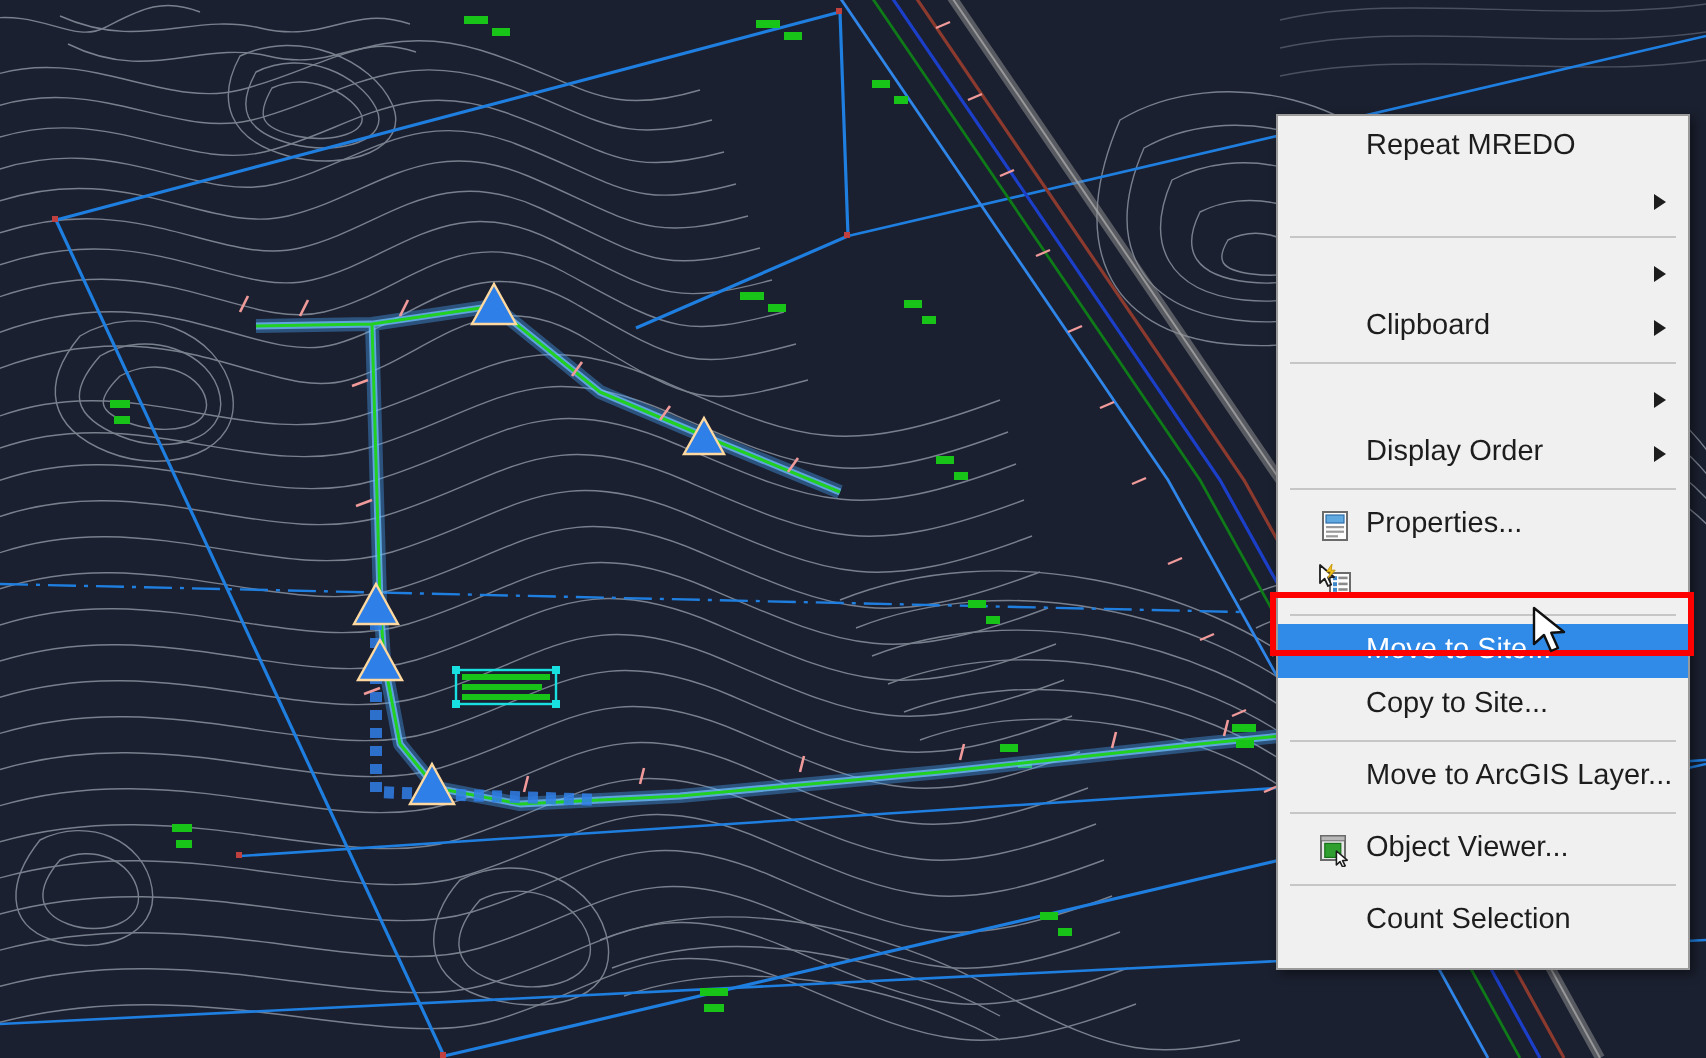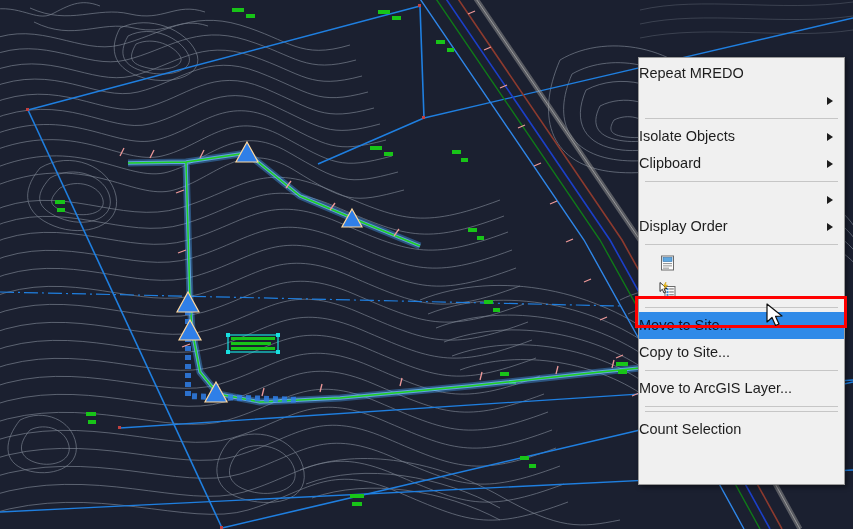--- a/index.html
+++ b/index.html
@@ -14,27 +14,27 @@
     position:absolute;left:638px;top:57px;width:207px;height:428px;
     background:#f0f0f0;border:1px solid #9a9a9a;
     box-shadow:2px 2px 5px rgba(0,0,0,.45);
     box-sizing:border-box;
     font-size:14.5px;color:#1d1d1d;
     padding:2px 0;
     z-index:20;
   }
   .menu-item{
     position:relative;height:27px;line-height:27px;
-    padding-right:20px;
+    padding-left:44px;padding-right:20px;
     white-space:nowrap;cursor:default;
     font-family:"Liberation Sans",sans-serif;
   }
   .menu-item .label{display:inline-block;}
   .menu-item.highlighted{
-    background:#2f8ae8;color:#0f172a;
+    background:#2f8ae8;color:#ffffff;
   }
   .menu-sep{height:1px;background:#c6c6c6;margin:4px 6px;}
   .arrow{
     position:absolute;right:11px;top:50%;transform:translateY(-50%);
     width:0;height:0;border-left:6px solid #1d1d1d;
     border-top:4.5px solid transparent;border-bottom:4.5px solid transparent;
   }
   .mico{position:absolute;left:20px;top:50%;transform:translateY(-50%);
         width:17px;height:17px;}
 
@@ -256,50 +256,56 @@
     <g fill="#18c418">
       <rect x="616" y="362" width="12" height="4"></rect>
       <rect x="618" y="370" width="9" height="4"></rect>
     </g>
   </svg>
 
   <div id="context-menu">
       <div class="menu-item"><span class="label">Repeat MREDO</span></div>
       <div class="menu-item"><span class="arrow"></span></div>
       <div class="menu-sep"></div>
-      <div class="menu-item"><span class="label">Isolate Objects</span><span class="arrow"></span></div>
+      <div class="menu-item"><span class="arrow"></span></div>
       <div class="menu-item"><span class="label">Clipboard</span><span class="arrow"></span></div>
       <div class="menu-sep"></div>
       <div class="menu-item"><span class="arrow"></span></div>
       <div class="menu-item"><span class="label">Display Order</span><span class="arrow"></span></div>
       <div class="menu-sep"></div>
       <div class="menu-item"><svg class="mico" viewBox="0 0 17 17">
           <rect x="2.5" y="1.5" width="12" height="14" fill="#fdfdfd" stroke="#6b6b6b"></rect>
           <rect x="4" y="3" width="9" height="4" fill="#5fa8e0" stroke="#2f6ea8" stroke-width="0.6"></rect>
           <rect x="4" y="8.5" width="9" height="1.1" fill="#9a9a9a"></rect>
           <rect x="4" y="10.8" width="9" height="1.1" fill="#9a9a9a"></rect>
           <rect x="4" y="13.1" width="6" height="1.1" fill="#9a9a9a"></rect>
-        </svg></div>
+        </svg><span class="label">Properties...</span></div>
       <div class="menu-item"><svg class="mico" viewBox="0 0 17 17">
           <rect x="6" y="5" width="10" height="10" fill="#fdfdfd" stroke="#6b6b6b"></rect>
           <rect x="7.5" y="6.6" width="2" height="2" fill="#3f86c8"></rect>
           <rect x="10.2" y="6.8" width="4.6" height="1.3" fill="#8a8a8a"></rect>
           <rect x="7.5" y="9.6" width="2" height="2" fill="#3f86c8"></rect>
           <rect x="10.2" y="9.8" width="4.6" height="1.3" fill="#8a8a8a"></rect>
           <rect x="7.5" y="12.4" width="2" height="2" fill="#3f86c8"></rect>
           <rect x="10.2" y="12.6" width="4.6" height="1.3" fill="#8a8a8a"></rect>
           <path d="M1 1 L1 10 L3.3 7.8 L5 11.5 L6.6 10.8 L5 7.2 L8 7 Z" fill="#ffffff" stroke="#1d1d1d" stroke-width="0.9" stroke-linejoin="round"></path>
           <path d="M7 0.5 L4.3 4.4 L6.3 4.4 L5 7.6 L8.6 3.6 L6.6 3.6 Z" fill="#f5c518" stroke="#c89a10" stroke-width="0.5"></path>
         </svg></div>
       <div class="menu-sep"></div>
       <div class="menu-item highlighted"><span class="label">Move to Site...</span></div>
       <div class="menu-item"><span class="label">Copy to Site...</span></div>
       <div class="menu-sep"></div>
       <div class="menu-item"><span class="label">Move to ArcGIS Layer...</span></div>
       <div class="menu-sep"></div>
+      <div class="menu-item"><svg class="mico" viewBox="0 0 17 17">
+          <rect x="1.5" y="1.5" width="12" height="12" fill="#e8e8e8" stroke="#6b6b6b"></rect>
+          <rect x="1.5" y="1.5" width="12" height="2.4" fill="#b8b8b8" stroke="#6b6b6b" stroke-width="0.5"></rect>
+          <rect x="3.4" y="5.2" width="8" height="7" fill="#2fa02f" stroke="#17701a" stroke-width="0.6"></rect>
+          <path d="M9.2 9 L9.2 16 L11 14.3 L12.3 17 L13.6 16.4 L12.3 13.8 L14.6 13.6 Z" fill="#ffffff" stroke="#1d1d1d" stroke-width="0.8" stroke-linejoin="round"></path>
+        </svg><span class="label">Object Viewer...</span></div>
       <div class="menu-sep"></div>
       <div class="menu-item"><span class="label">Count Selection</span></div>
     </div>
 
   <div id="highlight-box"></div>
 
   <svg id="cursor" width="20" height="26" viewBox="0 0 20 26">
     <path d="M1 1 L1 19 L6 14.5 L9.5 22.5 L13 21 L9.6 13.4 L16 13 Z" fill="#ffffff" stroke="#101010" stroke-width="1.2" stroke-linejoin="round"></path>
   </svg>
 

